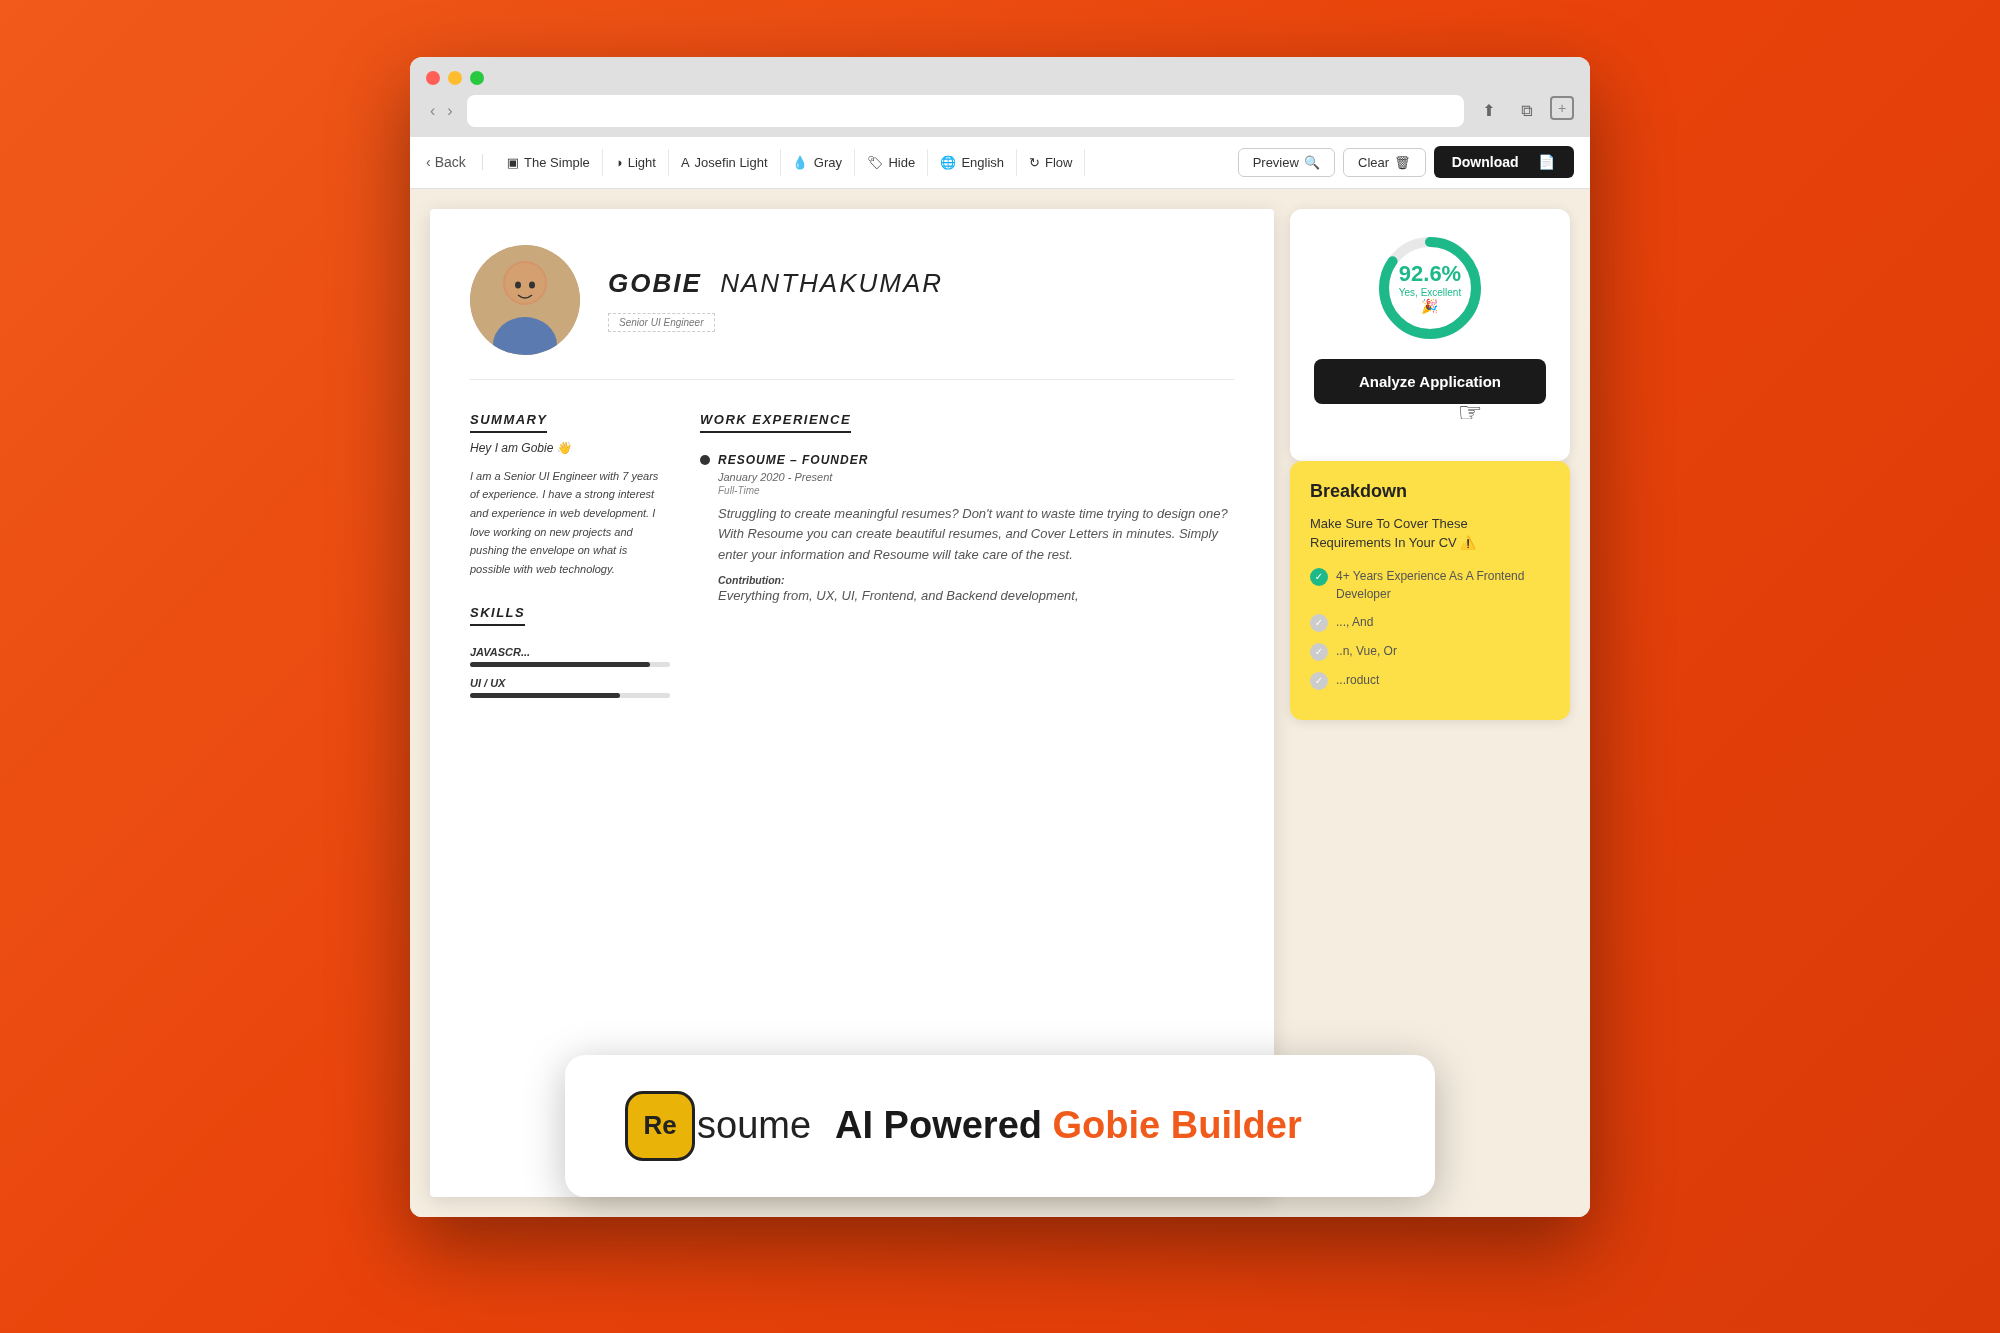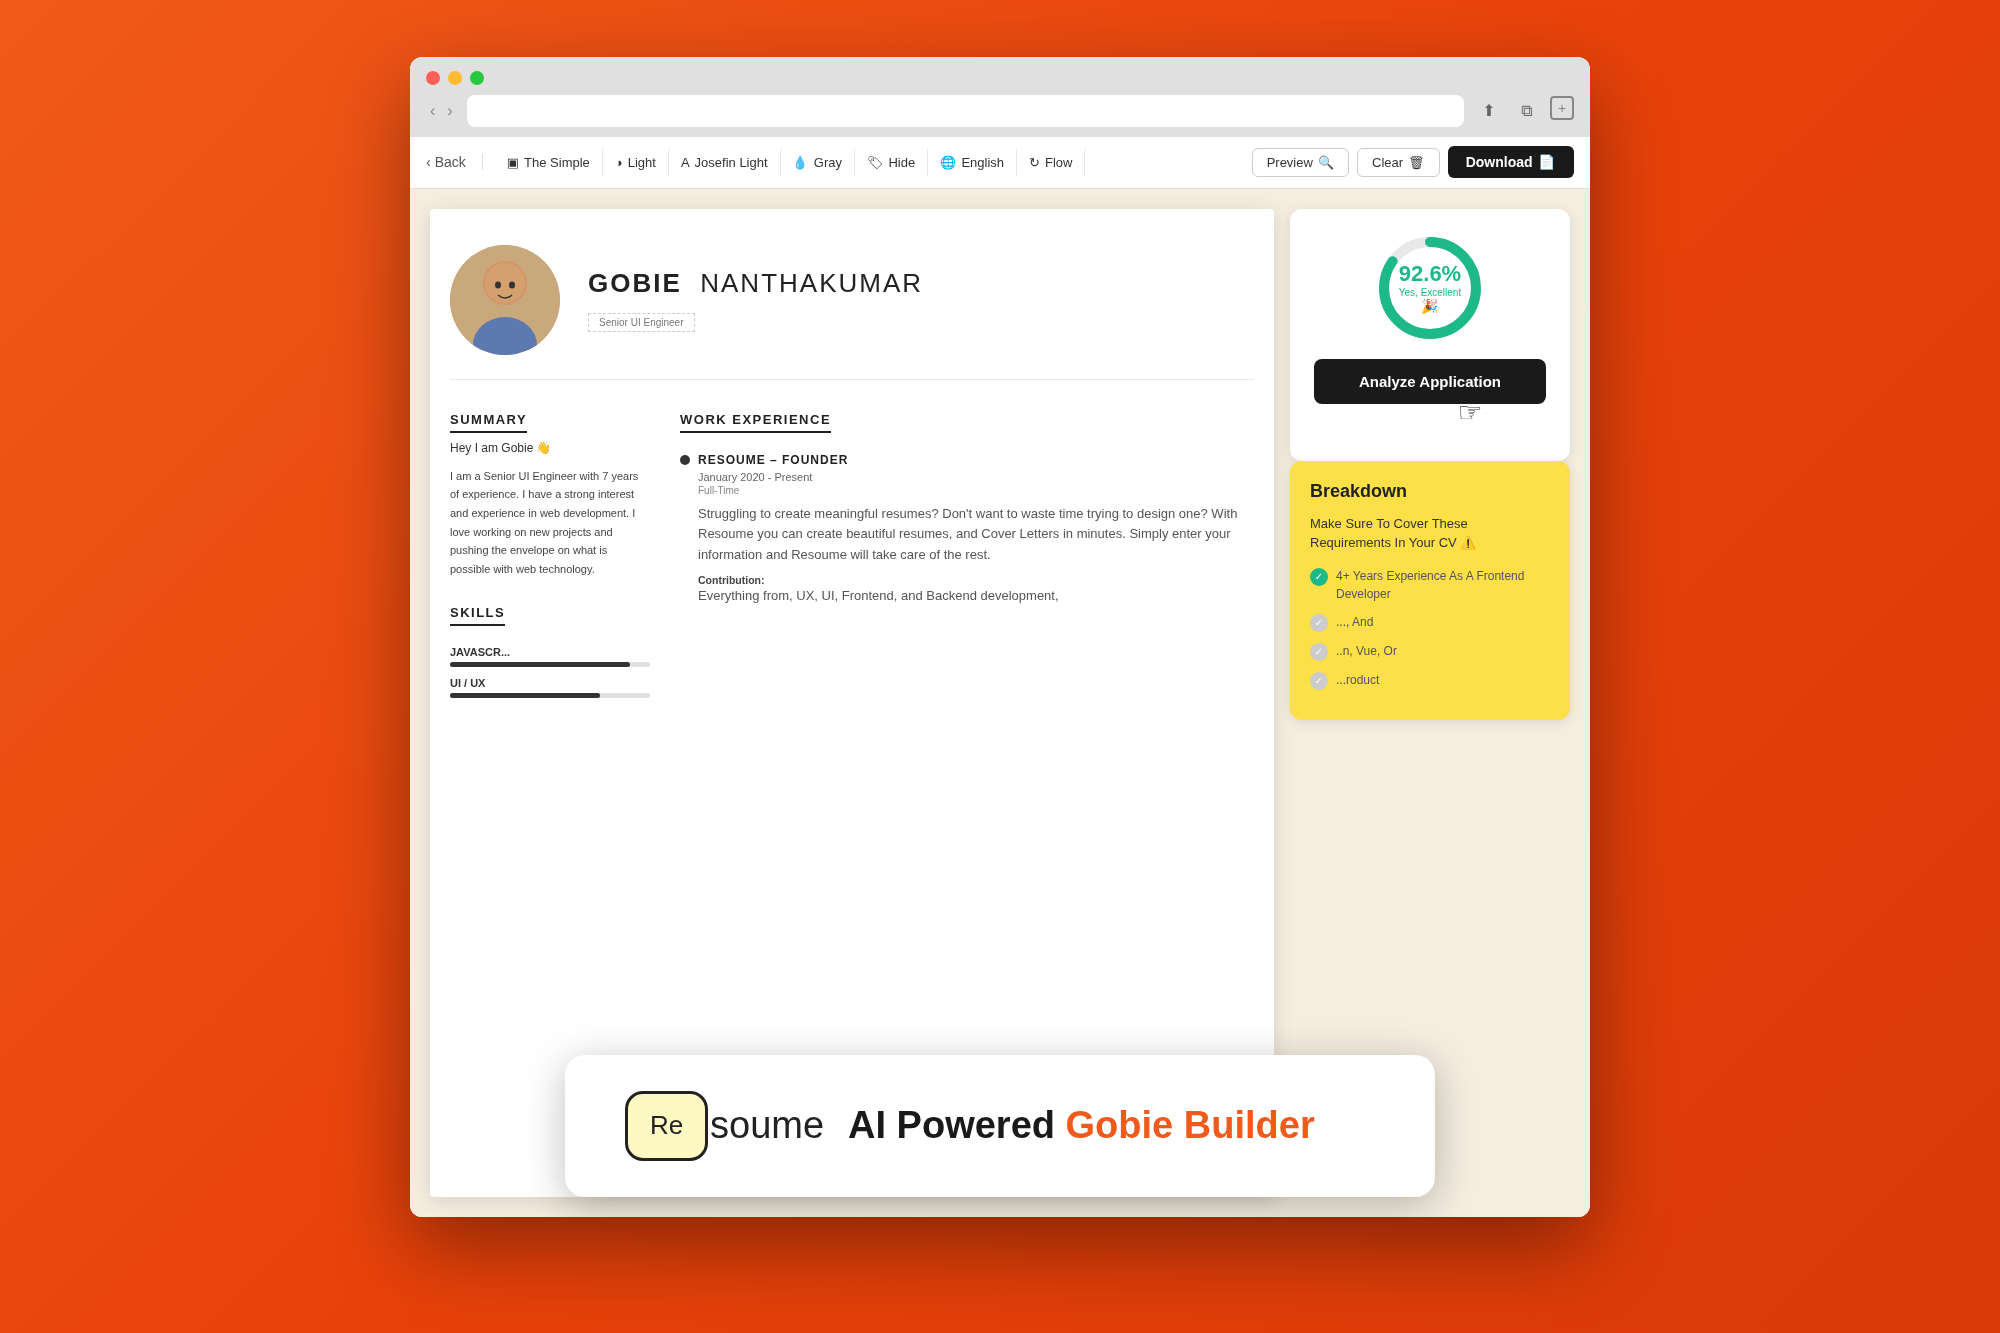--- a/index.html
+++ b/index.html
@@ -177,21 +177,21 @@
       padding: 6px 14px;
       font-size: 13px;
       cursor: pointer;
       background: white;
       color: #333;
     }
 
     .btn-download {
       display: flex;
       align-items: center;
-      gap: 6px;
+      gap: 20px;
       background: #1a1a1a;
       color: white;
       border: none;
       border-radius: 6px;
       padding: 8px 18px;
       font-size: 14px;
       font-weight: 600;
       cursor: pointer;
     }
 
@@ -205,22 +205,23 @@
       overflow: hidden;
     }
 
     
     .resume-preview {
       flex: 1;
       background: white;
       border-radius: 4px;
       box-shadow: 0 4px 20px rgba(0,0,0,0.12);
       overflow: hidden;
-      padding: 36px 20px;
+      padding: 36px 40px;
       font-family: 'Georgia', serif;
+      font-style: italic;
     }
 
     .resume-header {
       display: flex;
       gap: 28px;
       align-items: center;
       margin-bottom: 30px;
       padding-bottom: 24px;
       border-bottom: 1px solid #e8e8e8;
     }
@@ -535,32 +536,32 @@
     }
 
     .overlay-logo {
       display: flex;
       align-items: center;
       gap: 0;
       flex-shrink: 0;
     }
 
     .logo-icon-box {
-      width: 83px;
+      width: 70px;
       height: 70px;
       border: 3px solid #222;
       border-radius: 18px;
       display: flex;
       align-items: center;
       justify-content: center;
       font-size: 26px;
-      font-weight: 400;
+      font-weight: 700;
       color: #222;
       font-family: 'Arial', sans-serif;
-      background: #fef9c3;
+      background: #eab308;
     }
 
     .logo-text {
       font-size: 38px;
       font-weight: 400;
       color: #222;
       font-family: 'Arial', sans-serif;
       margin-left: 2px;
     }
 

